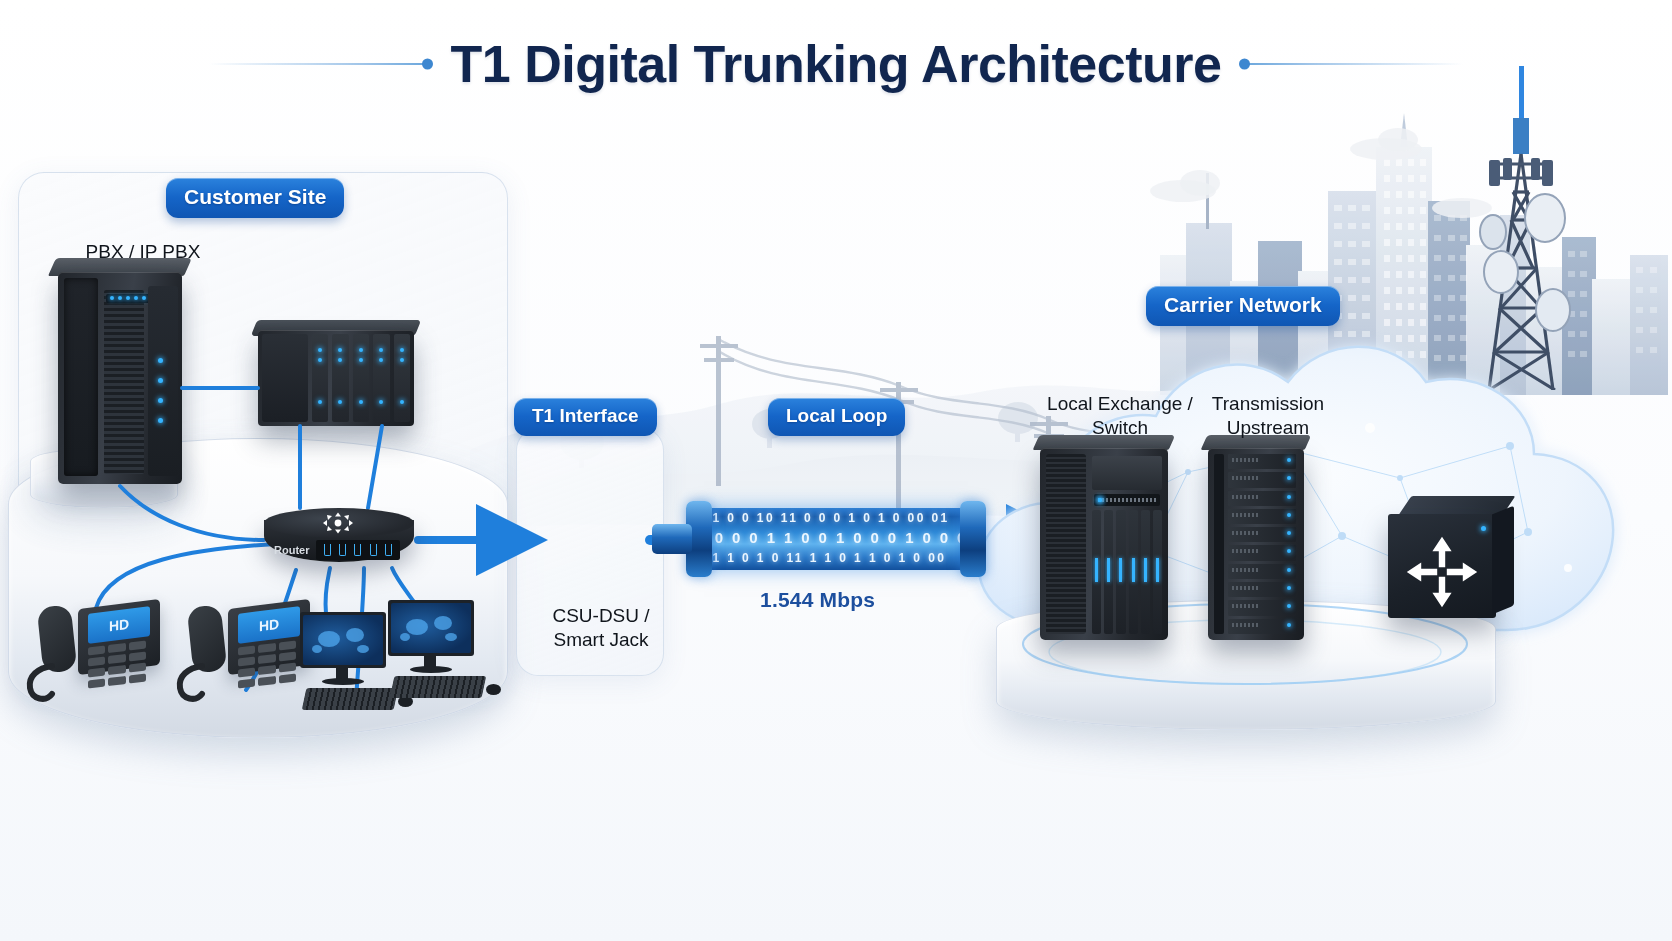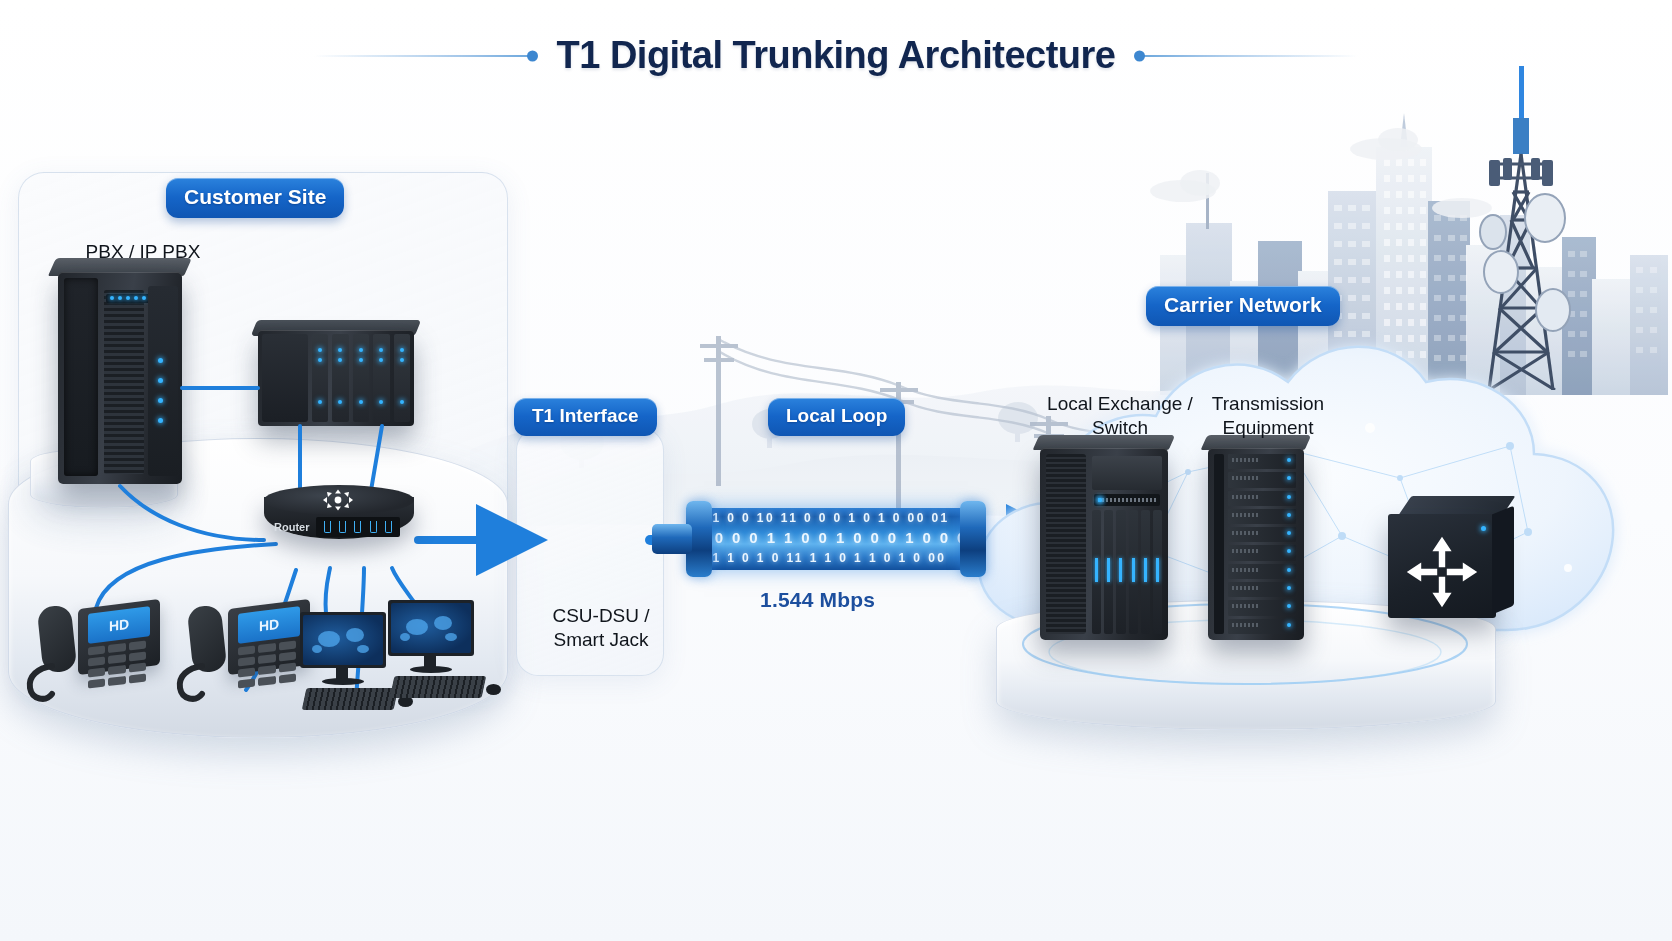--- a/index.html
+++ b/index.html
@@ -23,21 +23,21 @@
   .title-rule { position: relative; height: 2px; width: 220px; }
   .title-rule.left  { background: linear-gradient(90deg,rgba(120,170,225,0) 0%,#9fc4e8 70%,#6aa6dc 100%); }
   .title-rule.right { background: linear-gradient(270deg,rgba(120,170,225,0) 0%,#9fc4e8 70%,#6aa6dc 100%); }
   .title-dot {
     position: absolute; top: 50%; width: 11px; height: 11px; border-radius: 50%;
     background: #3d87d0; transform: translateY(-50%);
   }
   .title-rule.left  .title-dot { right: -4px; }
   .title-rule.right .title-dot { left: -4px; }
   #title-text {
-    font-size: 38px; font-weight: bold; color: #11264f;
+    font-size: 52px; font-weight: bold; color: #11264f;
     letter-spacing: -0.5px; white-space: nowrap;
     text-shadow: 0 2px 3px rgba(20,40,90,.12);
   }
 
   
   .bg { position: absolute; pointer-events: none; }
   #city { right: 0; top: 95px; width: 520px; height: 300px; opacity: .92; }
   #hills { left: 470px; top: 300px; width: 720px; height: 320px; opacity: .85; }
   #poles { left: 700px; top: 300px; width: 480px; height: 300px; opacity: .8; }
   #tower { right: 55px; top: 60px; width: 190px; height: 330px; }
@@ -467,21 +467,21 @@
           <span class="led sm" style="left:6px; top:66px;"></span>
         </div>
       <div style="flex:1; background:linear-gradient(180deg,#32383f,#22262c); border-radius:2px; position:relative;">
           <span class="led sm" style="left:6px; top:14px;"></span>
           <span class="led sm" style="left:6px; top:24px;"></span>
           <span class="led sm" style="left:6px; top:66px;"></span>
         </div>
     </div>
   </div>
 
-  <div class="device" id="router" style="left:264px; top:485px; width:150px; height:60px; z-index:22;">
+  <div class="device" id="router" style="left:264px; top:508px; width:150px; height:60px; z-index:22;">
     <div style="position:absolute; left:0; top:12px; width:150px; height:42px; background:linear-gradient(180deg,#2c3138,#15181c); border-radius:0 0 75px 75px / 0 0 26px 26px; box-shadow:0 12px 22px rgba(40,55,80,.35);"></div>
     <div style="position:absolute; left:0; top:0; width:150px; height:30px; border-radius:50%; background:radial-gradient(ellipse at 40% 35%,#3d444d,#23272d 70%);"></div>
     <svg style="position:absolute; left:58px; top:3px; width:32px; height:24px;" viewBox="0 0 32 24">
       <g fill="#ffffff">
         <circle cx="16" cy="12" r="3.4"></circle>
         <path d="M16,1.5 l3,4 h-6 Z"></path>
           <path d="M16,22.5 l-3,-4 h6 Z"></path>
         <path d="M1,12 l4,-3 v6 Z"></path>
           <path d="M31,12 l-4,3 v-6 Z"></path>
         <path d="M5,4 l5,1 l-4,4 Z"></path>
@@ -662,21 +662,21 @@
 
   <div class="podium" style="left:996px; top:600px; width:500px; height:130px; z-index:9;"></div>
   <svg style="position:absolute; left:1010px; top:596px; width:470px; height:110px; z-index:10; pointer-events:none;" viewBox="0 0 470 110">
     <ellipse cx="235" cy="48" rx="222" ry="40" fill="none" stroke="#7dbdf2" stroke-width="2" opacity=".6"></ellipse>
     <ellipse cx="235" cy="56" rx="196" ry="32" fill="none" stroke="#a7d4f7" stroke-width="1.4" opacity=".45"></ellipse>
   </svg>
 
   <div class="lbl" style="left:1030px; top:392px; width:180px; z-index:26;">Local Exchange /
 Switch</div>
   <div class="lbl" style="left:1188px; top:392px; width:160px; z-index:26;">Transmission
-Equipment</div>
+Upstream</div>
 
   <div class="device" style="left:1040px; top:448px; width:128px; height:192px; z-index:14;">
     <div class="rack-top"></div>
     <div class="rack-body"></div>
     <div style="position:absolute; left:6px; top:6px; width:40px; bottom:6px; background:repeating-linear-gradient(180deg,#1a1e23 0 3px,#2b3037 3px 5px); border-radius:3px;"></div>
     <div style="position:absolute; left:52px; top:8px; right:6px; height:34px; background:linear-gradient(180deg,#3c424a,#262b31); border-radius:2px;"></div>
     <div style="position:absolute; left:54px; top:46px; right:8px; height:12px; background:#12161a; border-radius:2px; display:flex; align-items:center; gap:3px; padding:0 4px;">
       <span class="led sm"></span>
       <span class="led sm"></span>
       <span style="flex:1; height:4px; background:repeating-linear-gradient(90deg,#6d7681 0 2px,transparent 2px 4px);"></span>

